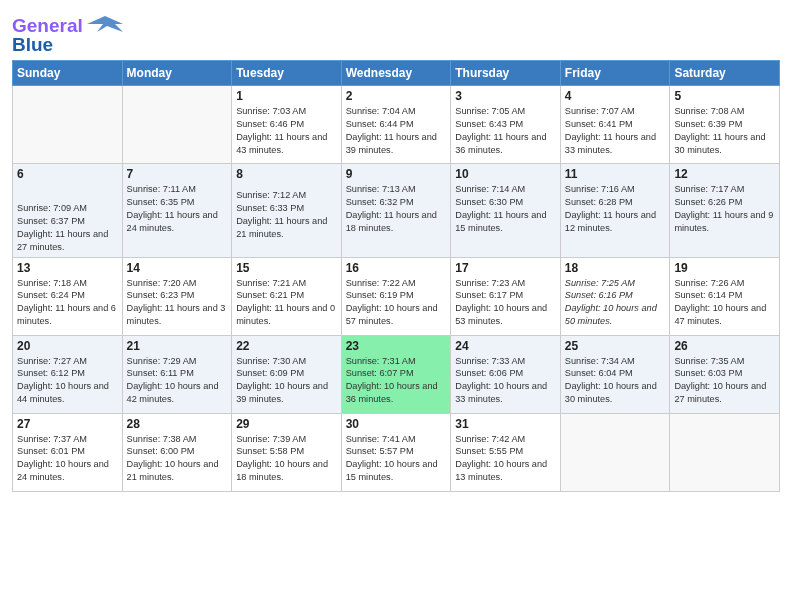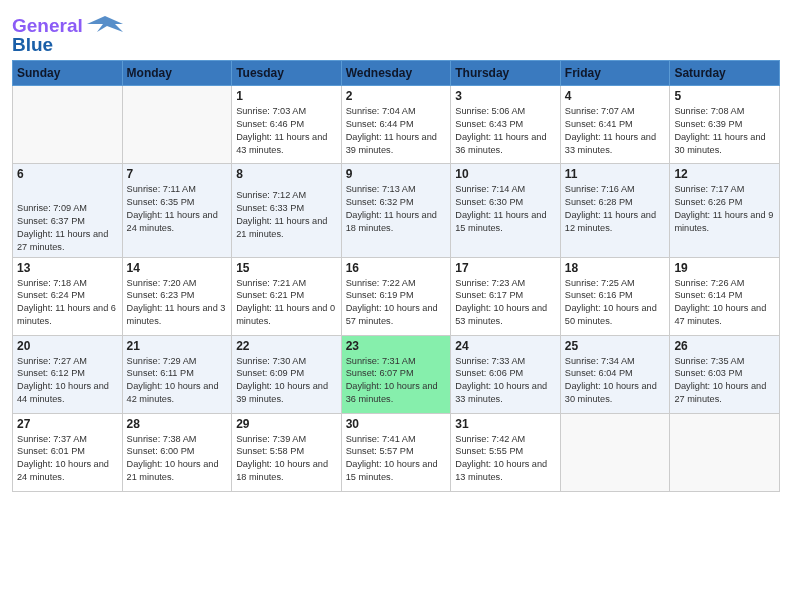--- a/index.html
+++ b/index.html
@@ -40,21 +40,21 @@
       color: #333;
       margin-top: 2px;
     }
     .calendar {
       width: 100%;
       border-collapse: collapse;
       table-layout: fixed;
     }
     .calendar th {
       background-color: #3a7abf;
-      color: #0f172a;
+      color: #ffffff;
       font-size: 12px;
       font-weight: bold;
       padding: 5px 4px;
       text-align: left;
       border: 1px solid #5a9ad4;
     }
     .calendar td {
       border: 1px solid #ccc;
       vertical-align: top;
       padding: 3px 4px;
@@ -127,21 +127,21 @@
 Daylight: 11 hours and 43 minutes.</div>
           </td>
           <td>
             <span class="day-number">2</span>
             <div class="day-info" style="white-space: pre-line;">Sunrise: 7:04 AM
 Sunset: 6:44 PM
 Daylight: 11 hours and 39 minutes.</div>
           </td>
           <td>
             <span class="day-number">3</span>
-            <div class="day-info" style="white-space: pre-line;">Sunrise: 5:06 AM
+            <div class="day-info" style="white-space: pre-line;">Sunrise: 7:05 AM
 Sunset: 6:43 PM
 Daylight: 11 hours and 36 minutes.</div>
           </td>
           <td>
             <span class="day-number">4</span>
             <div class="day-info" style="white-space: pre-line;">Sunrise: 7:07 AM
 Sunset: 6:41 PM
 Daylight: 11 hours and 33 minutes.</div>
           </td>
           <td>
@@ -221,21 +221,21 @@
 Daylight: 10 hours and 57 minutes.</div>
           </td>
           <td>
             <span class="day-number">17</span>
             <div class="day-info" style="white-space: pre-line;">Sunrise: 7:23 AM
 Sunset: 6:17 PM
 Daylight: 10 hours and 53 minutes.</div>
           </td>
           <td>
             <span class="day-number">18</span>
-            <div class="day-info" style="white-space: pre-line;">Sunrise: 7:25 AM
+            <div class="day-info" style="white-space: pre-line; font-style: italic;">Sunrise: 7:25 AM
 Sunset: 6:16 PM
 Daylight: 10 hours and 50 minutes.</div>
           </td>
           <td>
             <span class="day-number">19</span>
             <div class="day-info" style="white-space: pre-line;">Sunrise: 7:26 AM
 Sunset: 6:14 PM
 Daylight: 10 hours and 47 minutes.</div>
           </td>
         </tr>

